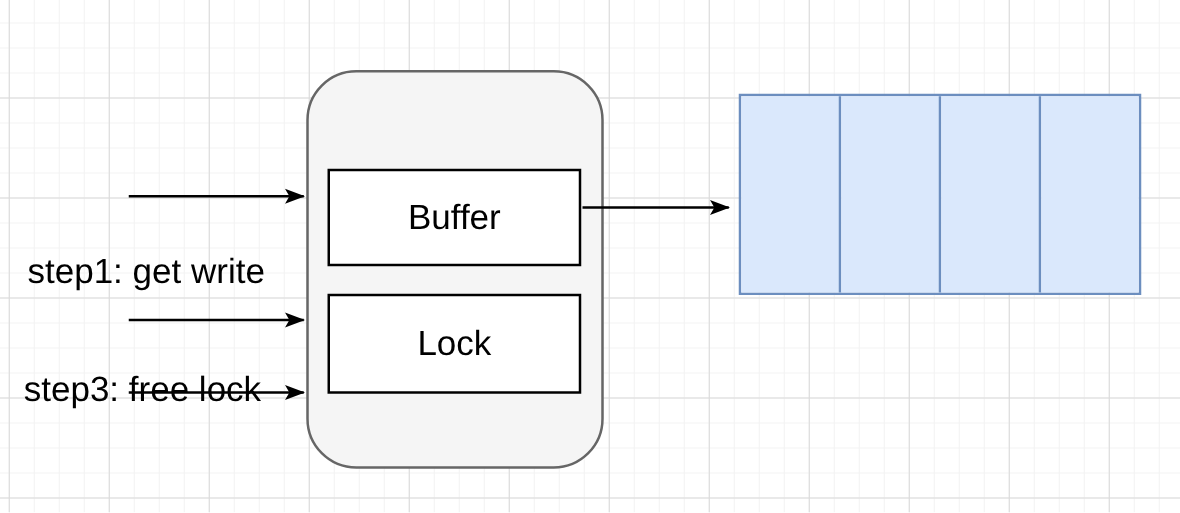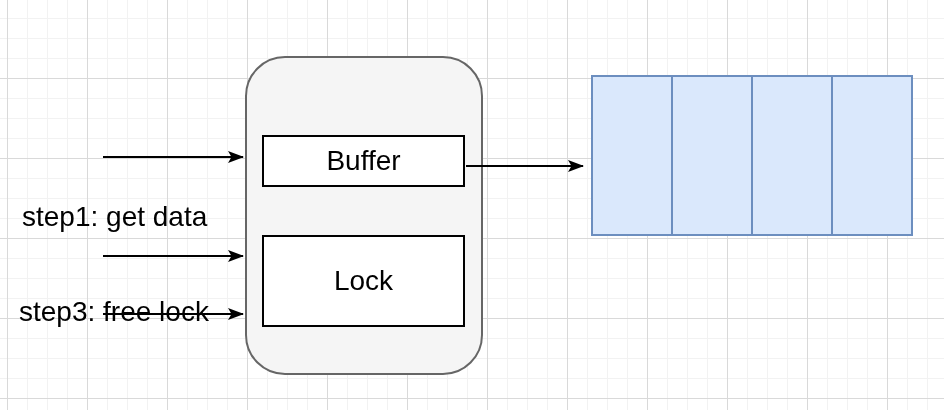--- a/index.html
+++ b/index.html
@@ -46,22 +46,22 @@
   .node-box {
     position: absolute;
     background: #ffffff;
     border: 2px solid #000000;
     display: flex;
     align-items: center;
     justify-content: center;
     font-size: 28px;
     color: #000000;
   }
-  #node-buffer { left: 262px; top: 135px; width: 203px; height: 52px; }
-  #node-lock   { left: 262px; top: 235px; width: 203px; height: 92px; }
+  #node-buffer { left: 262px; top: 135px; width: 203px; height: 78px; }
+  #node-lock   { left: 262px; top: 235px; width: 203px; height: 80px; }
 
   .buffer-array {
     position: absolute;
     left: 591px;
     top: 75px;
     width: 322px;
     height: 161px;
     border: 2px solid #6c8ebf;
     display: flex;
   }
@@ -79,21 +79,21 @@
     height: 410px;
   }
   svg.edges path.edge { stroke: #000000; stroke-width: 2; fill: none; }
 </style>
 </head>
 <body>
 
 <div class="canvas">
 
 
-  <div class="step-label" id="label-step1">step1: get data</div>
+  <div class="step-label" id="label-step1">step1: get write</div>
 
   <div class="step-label" id="label-step3">step3: free lock</div>
 
   <div class="group-container"></div>
 
   <div class="node-box" id="node-buffer">
     <span>Buffer</span>
   </div>
 
   <div class="node-box" id="node-lock">

